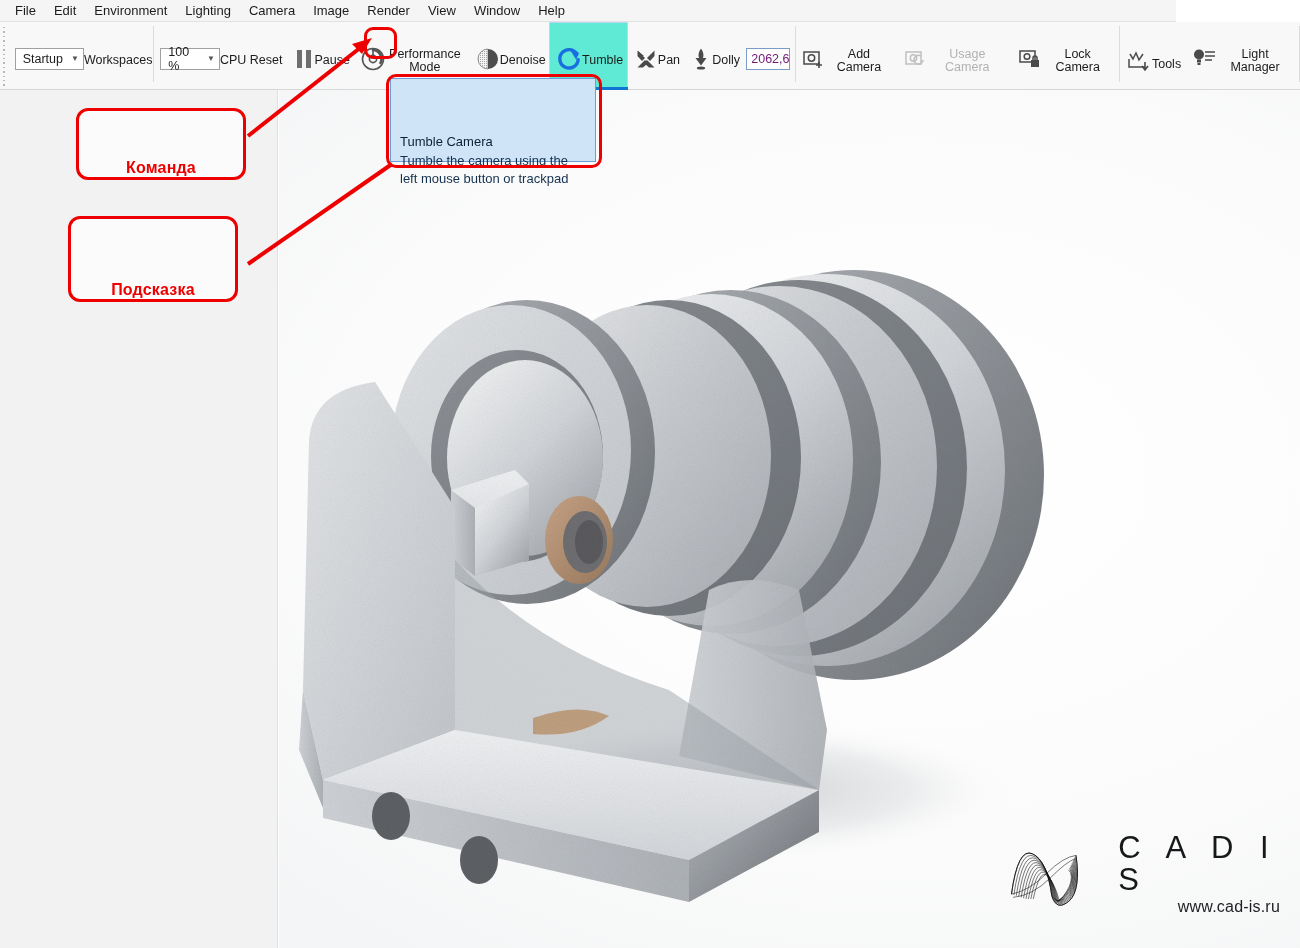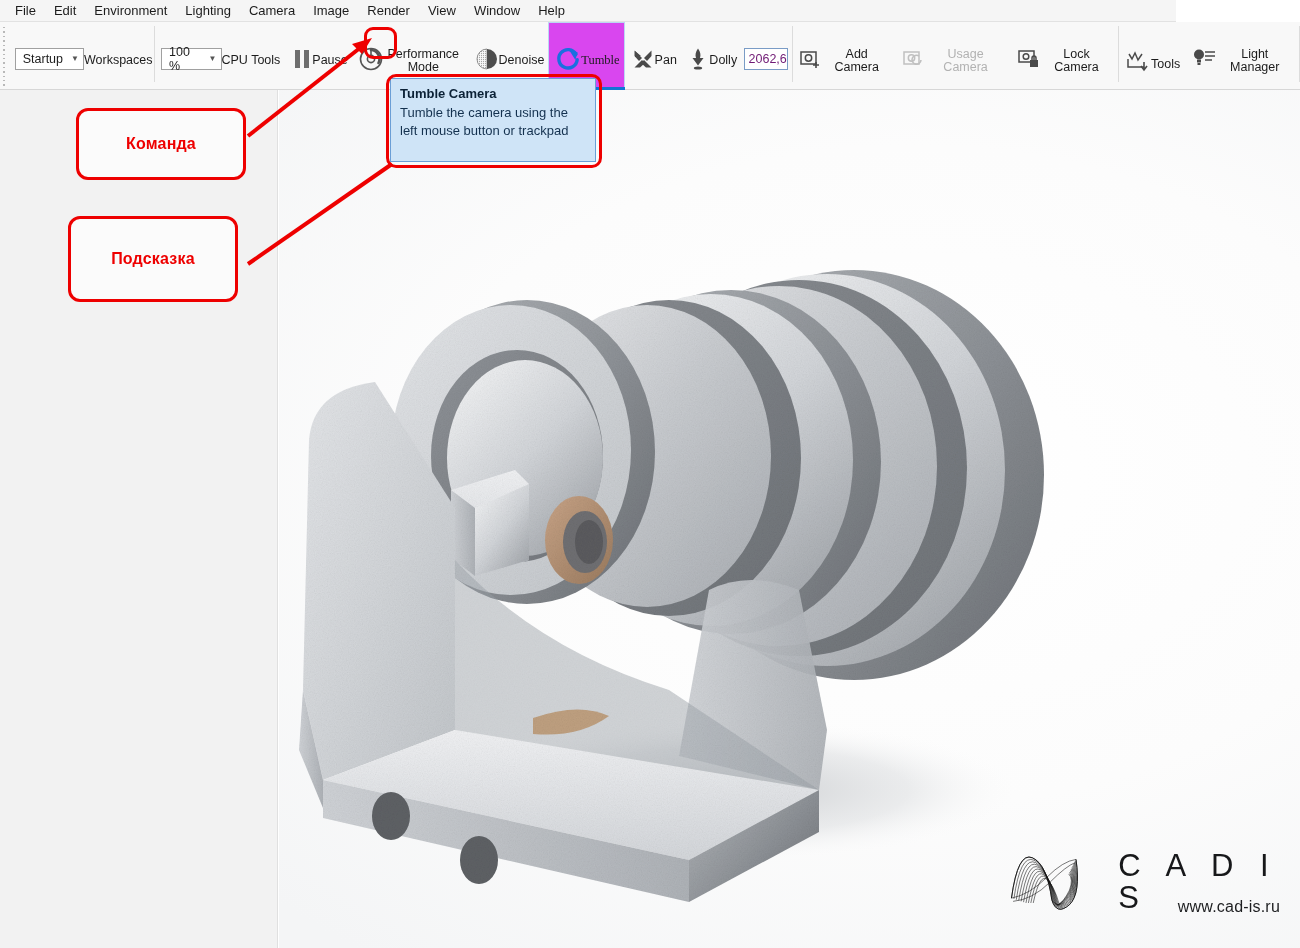--- a/index.html
+++ b/index.html
@@ -66,25 +66,24 @@
     text-align: center; line-height: 13.5px;
     margin-top: 4px; white-space: nowrap;
   }
   .tb-cell .lbl.two { white-space: normal; max-width: 82px; }
   .tb-cell.disabled .lbl { color: #b2b2b2; }
   .tb-cell .ic {
     height: 26px; display: flex; align-items: center; justify-content: center;
   }
 
   .tb-cell.active {
-    background: #d946ef;
+    background: #5eead4;
     border: 1px solid #bcd7f5;
     border-bottom: none;
     padding-top: 5px;
-    font-family: Liberation Serif, serif;
   }
   .tb-cell.active::after {
     content: ""; position: absolute;
     left: -1px; right: -1px; bottom: 0; height: 3px;
     background: #1175d4;
   }
 
   
   .combo {
     display: flex; align-items: center; justify-content: space-between;
@@ -126,21 +125,21 @@
 
   
   .model { position: absolute; left: 0; top: 0; width: 1021px; height: 858px; }
 
   
   .callout {
     position: absolute;
     border: 3px solid #ee0000;
     border-radius: 12px;
     background: #fbfbfb;
-    display: flex; align-items: center; justify-content: center;
+    display: flex; align-items: flex-end; justify-content: center;
     font-size: 16px; font-weight: bold; color: #ee0000;
     letter-spacing: .2px;
   }
   #callout-command { left: 76px; top: 108px; width: 170px; height: 72px; }
   #callout-hint    { left: 68px; top: 216px; width: 170px; height: 86px; }
 
   .anno-svg {
     position: absolute; left: 0; top: 0;
     width: 1300px; height: 948px;
     pointer-events: none;
@@ -149,21 +148,21 @@
   
   .tooltip {
     position: absolute;
     left: 390px; top: 78px;
     width: 206px; height: 84px;
     background: #cfe4f7;
     border: 1px solid #6b9ed6;
     padding: 6px 9px 0 9px;
     font-size: 13px; color: #14314f; line-height: 18px;
   }
-  .tooltip .tt-title { font-weight: bold; color: #0b2136; margin-bottom: 1px; }
+  .tooltip .tt-title { font-weight: normal; color: #0b2136; margin-bottom: 1px; margin-top: 48px; }
   .tooltip-ring {
     position: absolute;
     left: 386px; top: 74px;
     width: 216px; height: 94px;
     border: 3px solid #ee0000;
     border-radius: 10px;
     pointer-events: none;
   }
   .tumble-ring {
     position: absolute;
@@ -171,21 +170,21 @@
     width: 33px; height: 32px;
     border: 3px solid #ee0000;
     border-radius: 9px;
     pointer-events: none;
   }
 
   
   .logo-wrap {
     position: absolute; left: 1005px; top: 832px;
     width: 280px; height: 100px;
-    display: flex; align-items: center; gap: 26px;
+    display: flex; gap: 26px;
   }
   .logo-text {
     font-size: 31px; letter-spacing: 9px; color: #17181a;
     font-family: "Liberation Sans", sans-serif;
     line-height: 32px;
   }
   .logo-url {
     position: absolute; right: 18px; top: 60px;
     font-size: 16px; color: #1d1e20; letter-spacing: .2px;
   }
@@ -239,21 +238,21 @@
 
     <div class="tb-sep"></div>
 
     <div class="tb-cell">
       <div class="ic">
         <div class="combo" style="min-width:58px">
           <span>100 %</span>
           <span class="caret">▼</span>
         </div>
       </div>
-      <div class="lbl">CPU Tools</div>
+      <div class="lbl">CPU Reset</div>
     </div>
 
     <div class="tb-cell">
       <div class="ic">
         <svg width="20" height="22" viewBox="0 0 20 22">
           <rect x="3" y="2" width="5" height="18" fill="#6e6e6e"></rect>
           <rect x="12" y="2" width="5" height="18" fill="#6e6e6e"></rect>
         </svg>
       </div>
       <div class="lbl">Pause</div>

